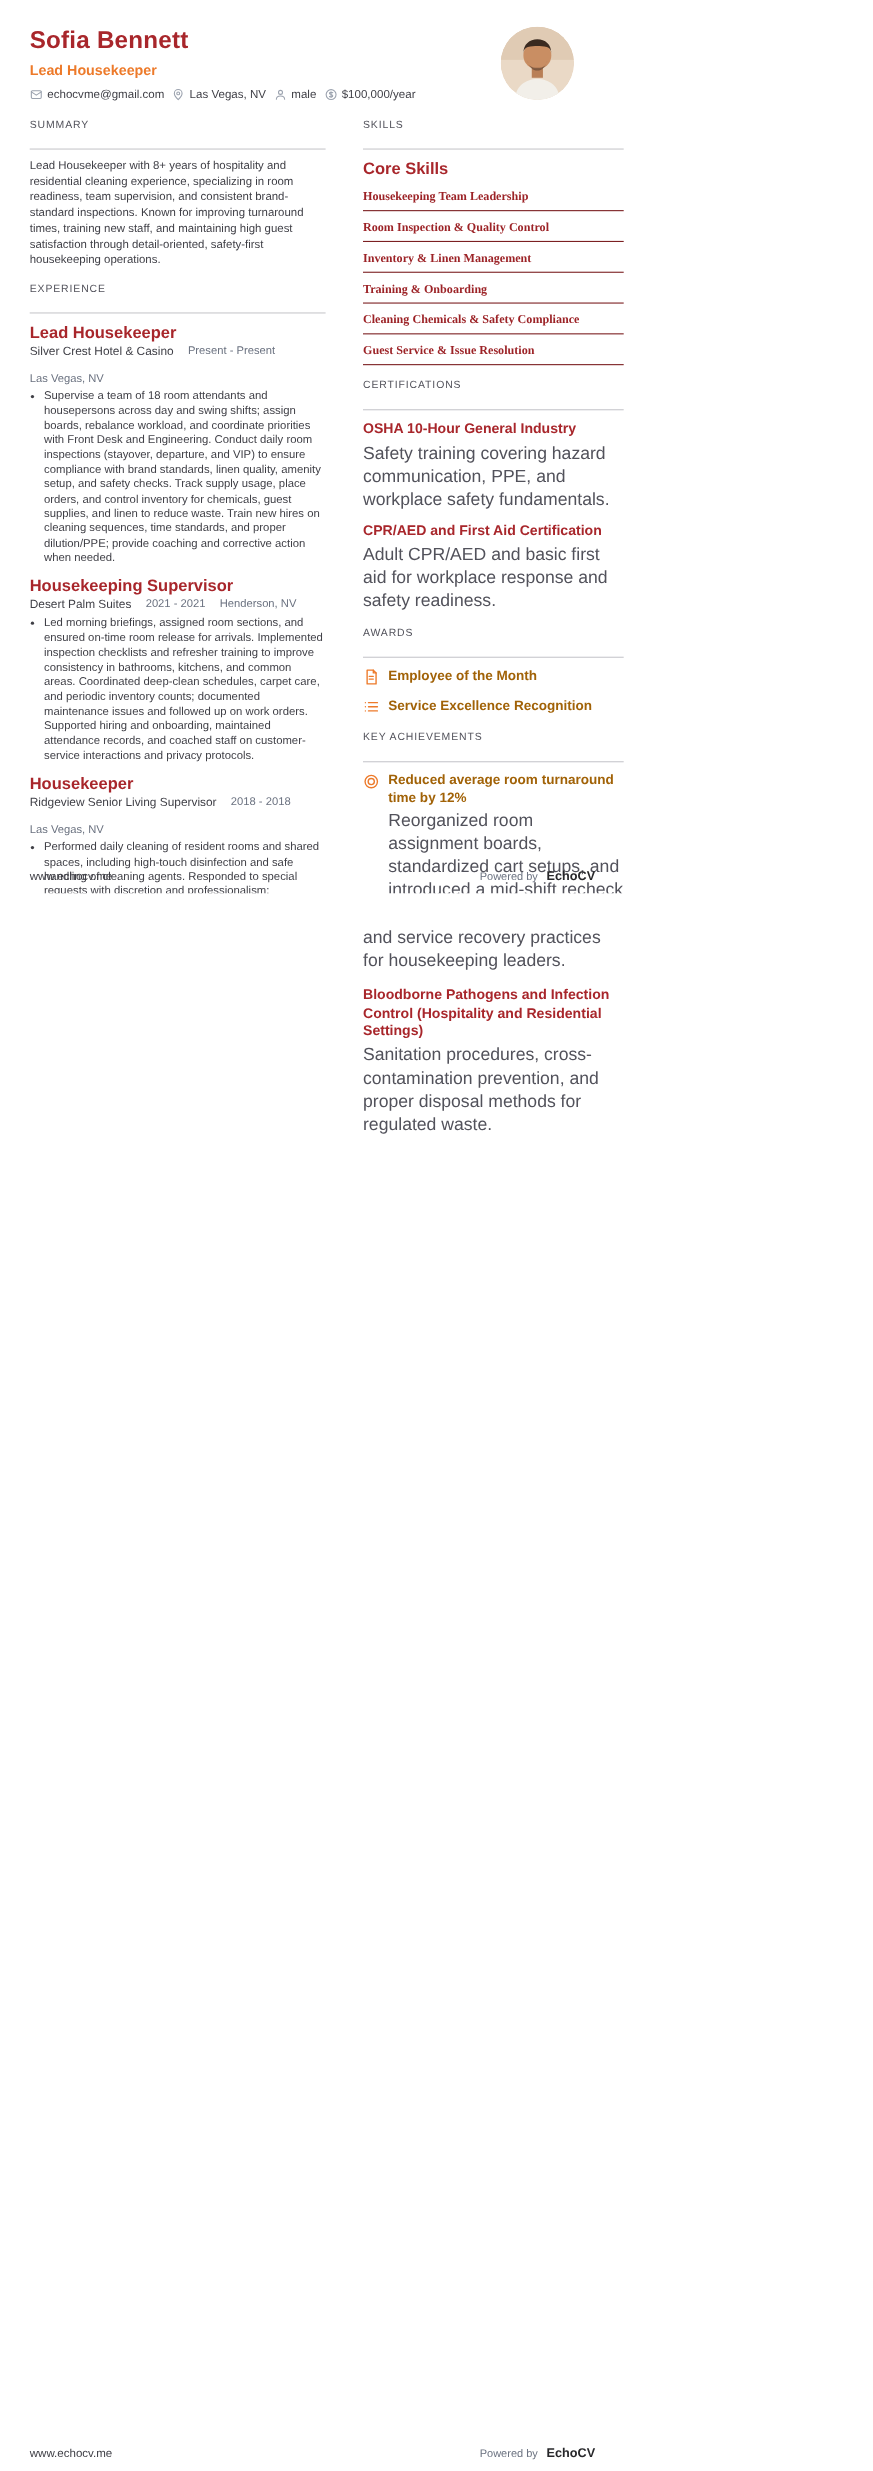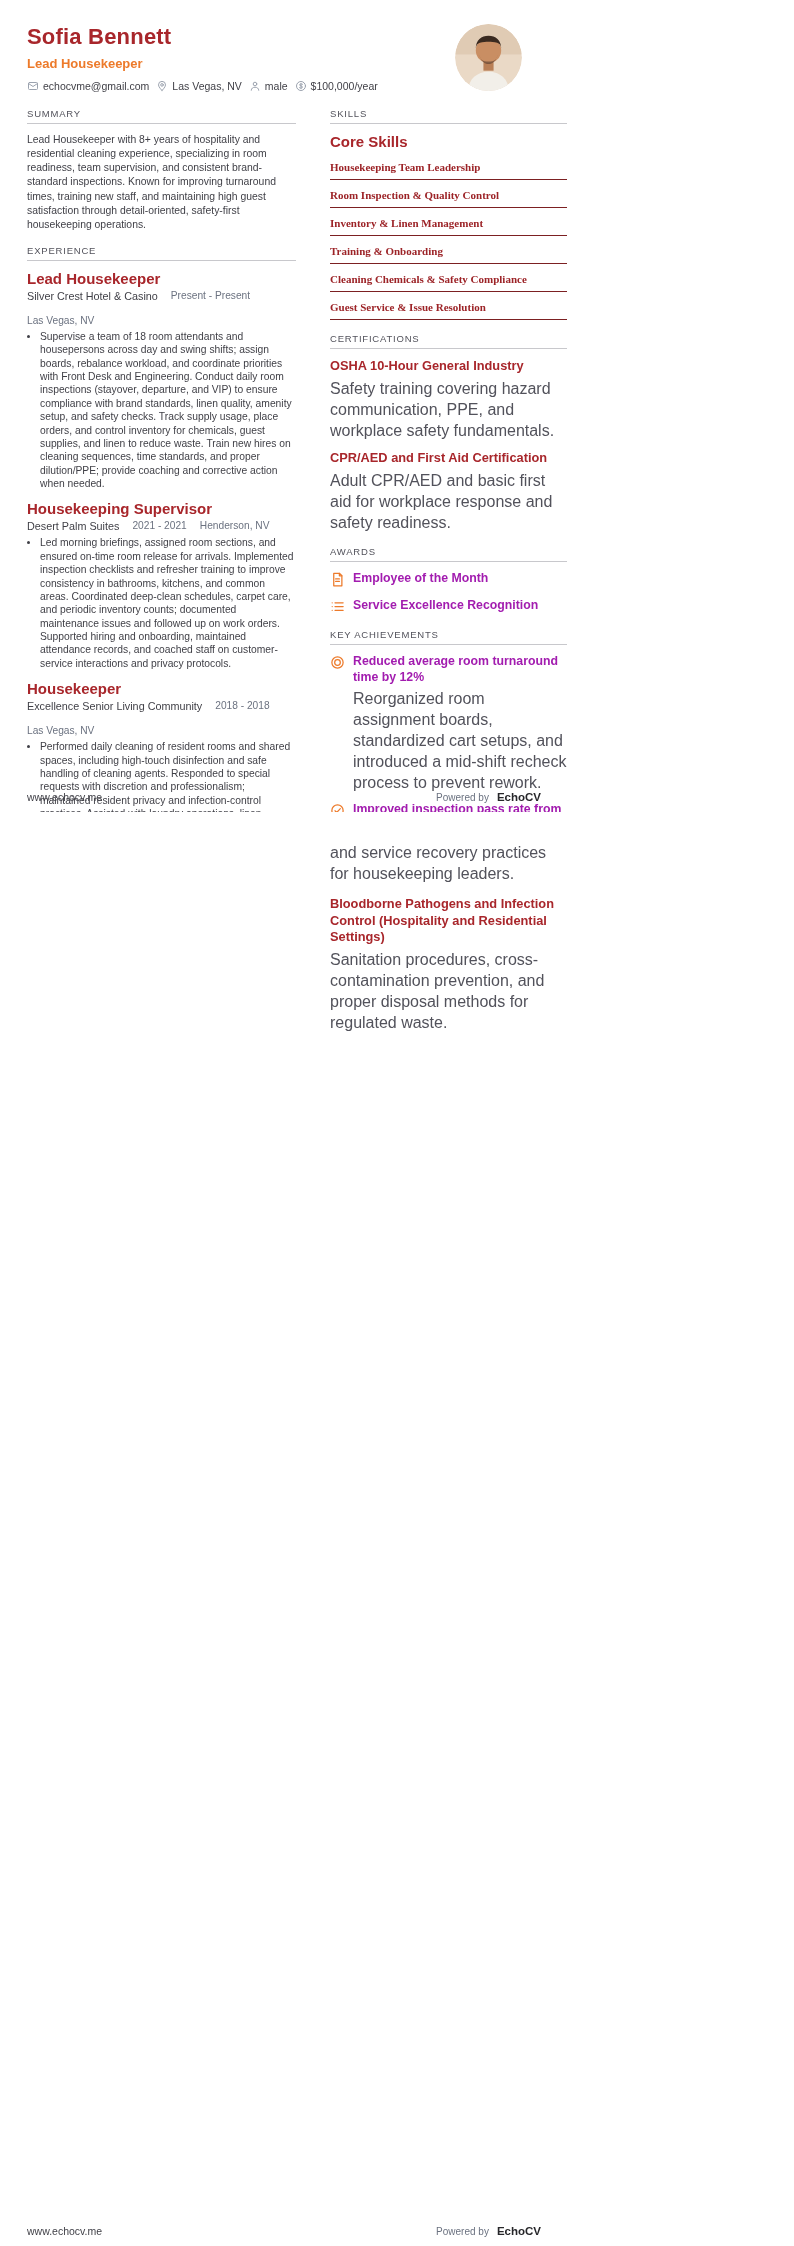--- a/index.html
+++ b/index.html
@@ -20,42 +20,42 @@
   .citem { display:flex; align-items:center; gap:4px; }
   .cicon { width:12px; height:12px; color:#9ca3af; flex:none; }
   .avatar { position:absolute; left:428px; top:0; width:67px; height:67px; border-radius:50%; overflow:hidden; }
 
   
   .columns { display:flex; gap:34px; margin-top:16px; width:540px; }
   .col-left { width:269px; }
   .col-right { width:237px; }
 
   .sec { margin-bottom:13px; }
-  .sec-label { font-size:9.5px; letter-spacing:.8px; color:#52525b; border-bottom:1px solid #c8c8cc; padding-bottom:4px; margin-bottom:9px; }
+  .sec-label { font-size:9.5px; letter-spacing:.8px; color:#52525b; border-bottom:1px solid #c8c8cc; padding-bottom:16px; margin-bottom:9px; }
 
   .summary-text { font-size:10.4px; line-height:1.36; color:#3f3f46; }
 
   .job { margin-bottom:10px; }
   .job-title { font-size:15px; font-weight:700; color:#a8262b; margin-bottom:3px; }
   .job-meta { display:flex; flex-wrap:wrap; gap:13px; align-items:flex-start; margin-bottom:4px; }
   .company { font-size:10.8px; color:#3f3f46; }
   .meta-dim { font-size:10.2px; color:#6b7280; }
   ul.bullets { list-style:disc outside; padding-left:13px; }
   ul.bullets li { font-size:10.3px; line-height:1.3; color:#3f3f46; }
 
   .skills-group-title { font-size:15px; font-weight:700; color:#a8262b; margin-bottom:8px; }
   .skill { font-size:11px; font-weight:700; color:#9c2327; padding:3px 0 6px; border-bottom:1.5px solid #7c2022; margin-bottom:6px;font-family:Liberation Serif, serif; }
 
   .cert { margin-bottom:9px; }
   .cert-title { font-size:12.8px; font-weight:700; color:#a8262b; line-height:1.3; margin-bottom:3px; }
   .desc { font-size:16px; color:#52525b; line-height:1.32; }
 
   .iconitem { display:flex; gap:8px; margin-bottom:9px; }
   .ii-icon { width:15px; height:15px; flex:none; color:#ed7a2a; margin-top:1px; }
-  .ii-title { font-size:12.3px; font-weight:700; color:#a21caf; line-height:1.3; margin-bottom:2px; }
+  .ii-title { font-size:12.3px; font-weight:700; color:#a16207; line-height:1.3; margin-bottom:2px; }
   .training-title { font-size:12.8px; font-weight:700; color:#a8262b; line-height:1.3; margin-bottom:3px; }
 
   .page-footer { position:absolute; left:27px; bottom:9px; width:514px; display:flex; justify-content:space-between; align-items:baseline; }
   .footer-site { font-size:10.5px; color:#3f3f46; text-decoration:none; }
   .footer-right { display:flex; gap:8px; align-items:baseline; }
   .footer-powered { font-size:10px; color:#6b7280; }
   .footer-brand { font-size:11.5px; font-weight:700; color:#27272a; }
 
   .cont { width:237px; }
   .cont .training-title { margin-top:12px; }
@@ -153,21 +153,21 @@
               <span class="meta-dim">Henderson, NV</span>
             </div>
             <ul class="bullets">
               <li>Led morning briefings, assigned room sections, and ensured on-time room release for arrivals. Implemented inspection checklists and refresher training to improve consistency in bathrooms, kitchens, and common areas. Coordinated deep-clean schedules, carpet care, and periodic inventory counts; documented maintenance issues and followed up on work orders. Supported hiring and onboarding, maintained attendance records, and coached staff on customer-service interactions and privacy protocols.</li>
             </ul>
           </article>
 
           <article class="job">
             <h3 class="job-title">Housekeeper</h3>
             <div class="job-meta">
-              <span class="company">Excellence Senior Living Community</span>
+              <span class="company">Ridgeview Senior Living Supervisor</span>
               <span class="meta-dim">2018 - 2018</span>
               <span class="meta-dim">Las Vegas, NV</span>
             </div>
             <ul class="bullets">
               <li>Performed daily cleaning of resident rooms and shared spaces, including high-touch disinfection and safe handling of cleaning agents. Responded to special requests with discretion and professionalism; maintained resident privacy and infection-control practices. Assisted with laundry operations, linen distribution, and periodic deep cleaning of floors, upholstery, and windows.</li>
             </ul>
           </article>
         </section>
 
       </div>

